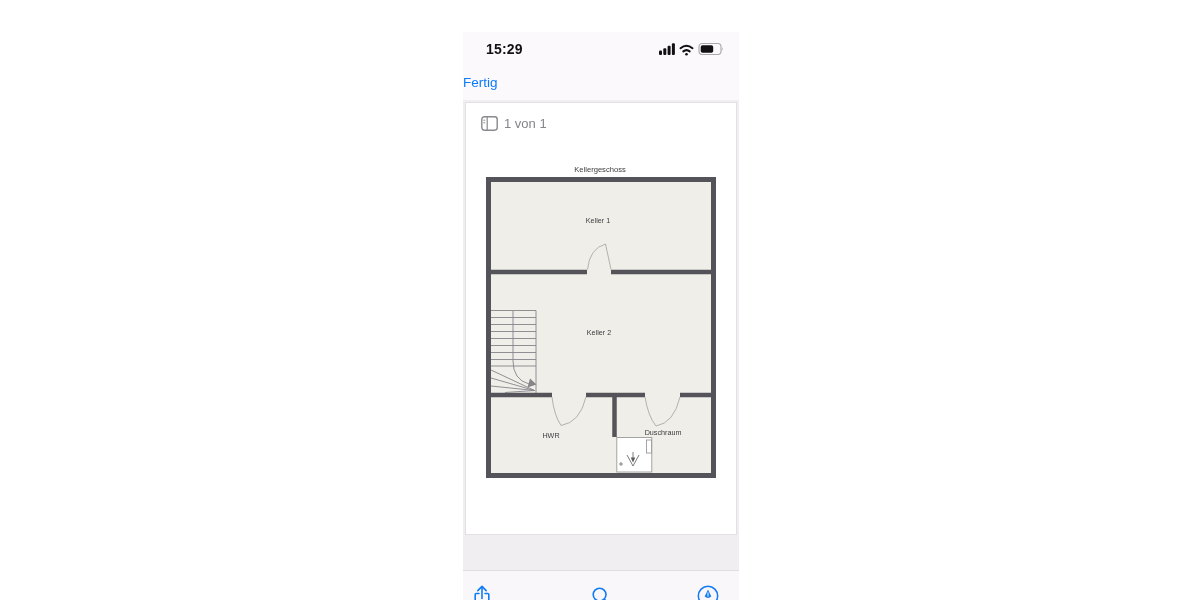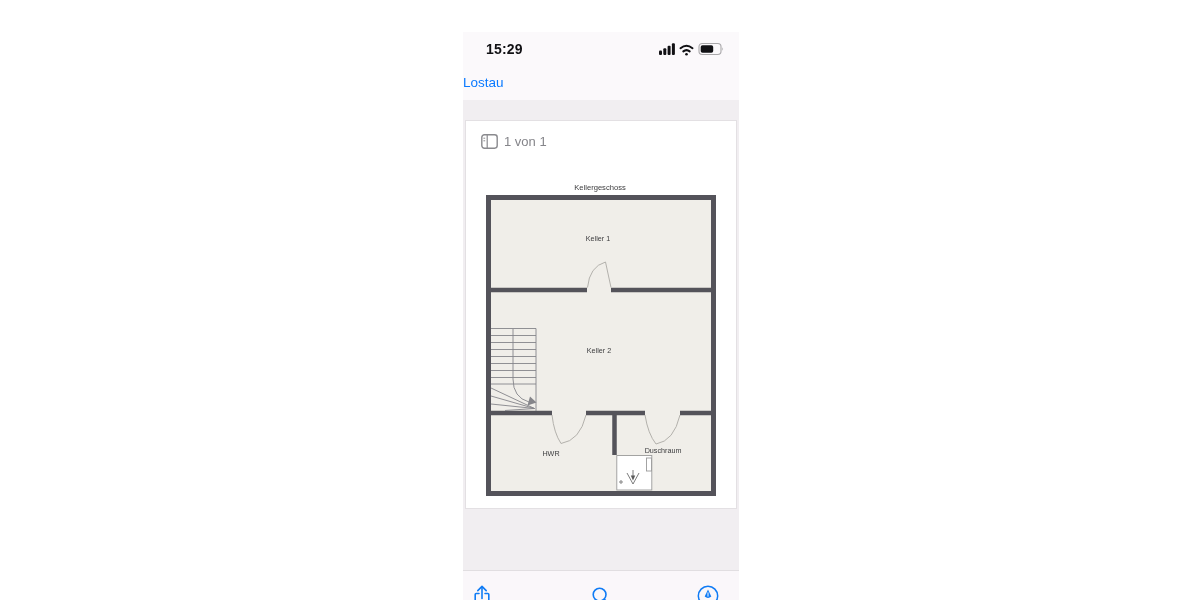--- a/index.html
+++ b/index.html
@@ -22,21 +22,21 @@
                      gap:7px; min-width:0; padding-left:6px; }
   .nav-title { font-size:13.5px; font-weight:700; color:#141416; white-space:nowrap; }
   .chevron-btn { width:14px; height:14px; border-radius:50%; background:#e8e6e9;
                  display:flex; align-items:center; justify-content:center; flex:none; }
   .done-btn { font-size:13.5px; font-weight:500; color:#0a7aff; padding-right:11px;
               background:none; border:none; font-family:inherit; }
 
   
   .content { position:absolute; left:0; top:68px; width:276px; height:470px;
              background:#f1eef1; }
-  .pdf-page { position:absolute; left:2px; top:20px; width:272px; height:389px;
+  .pdf-page { position:absolute; left:2px; top:2px; width:272px; height:433px;
               background:#ffffff; border:1px solid #e3e0e3; border-radius:0; }
   .page-indicator { position:absolute; left:15px; top:13px; display:flex;
                     align-items:center; gap:6px; }
   .page-indicator-label { font-size:13px; color:#85858a; }
 
   .plan-svg { position:absolute; left:14px; top:58px; width:240px; height:322px; }
   .plan-label { font-family:"Liberation Sans", sans-serif; fill:#3b3b3d; }
 
   
   .toolbar { position:absolute; left:0; bottom:0; width:276px; height:62px;
@@ -70,21 +70,21 @@
       </g>
       <g>
         <rect x="40" y="2.5" width="22" height="11" rx="3.2" fill="none" stroke="#111114" stroke-opacity="0.35" stroke-width="1.1"></rect>
         <path d="M63.3,6.2 Q65,8 63.3,9.8 Z" fill="#111114" fill-opacity="0.35"></path>
         <rect x="41.7" y="4.2" width="12.5" height="7.6" rx="1.8" fill="#111114"></rect>
       </g>
     </svg>
   </div>
 
   <div class="nav-bar">
-    <button class="done-btn">Lostau</button>
+    <button class="done-btn">Fertig</button>
   </div>
 
   <div class="content">
     <div class="pdf-page">
 
       <div class="page-indicator">
         <svg width="17" height="15" viewBox="0 0 17 15">
           <rect x="0.8" y="0.8" width="15.4" height="13.4" rx="2.6" fill="none" stroke="#8a8a8e" stroke-width="1.4"></rect>
           <line x1="6.2" y1="1" x2="6.2" y2="14" stroke="#8a8a8e" stroke-width="1.2"></line>
           <line x1="2.4" y1="4.2" x2="4.2" y2="4.2" stroke="#8a8a8e" stroke-width="1"></line>

